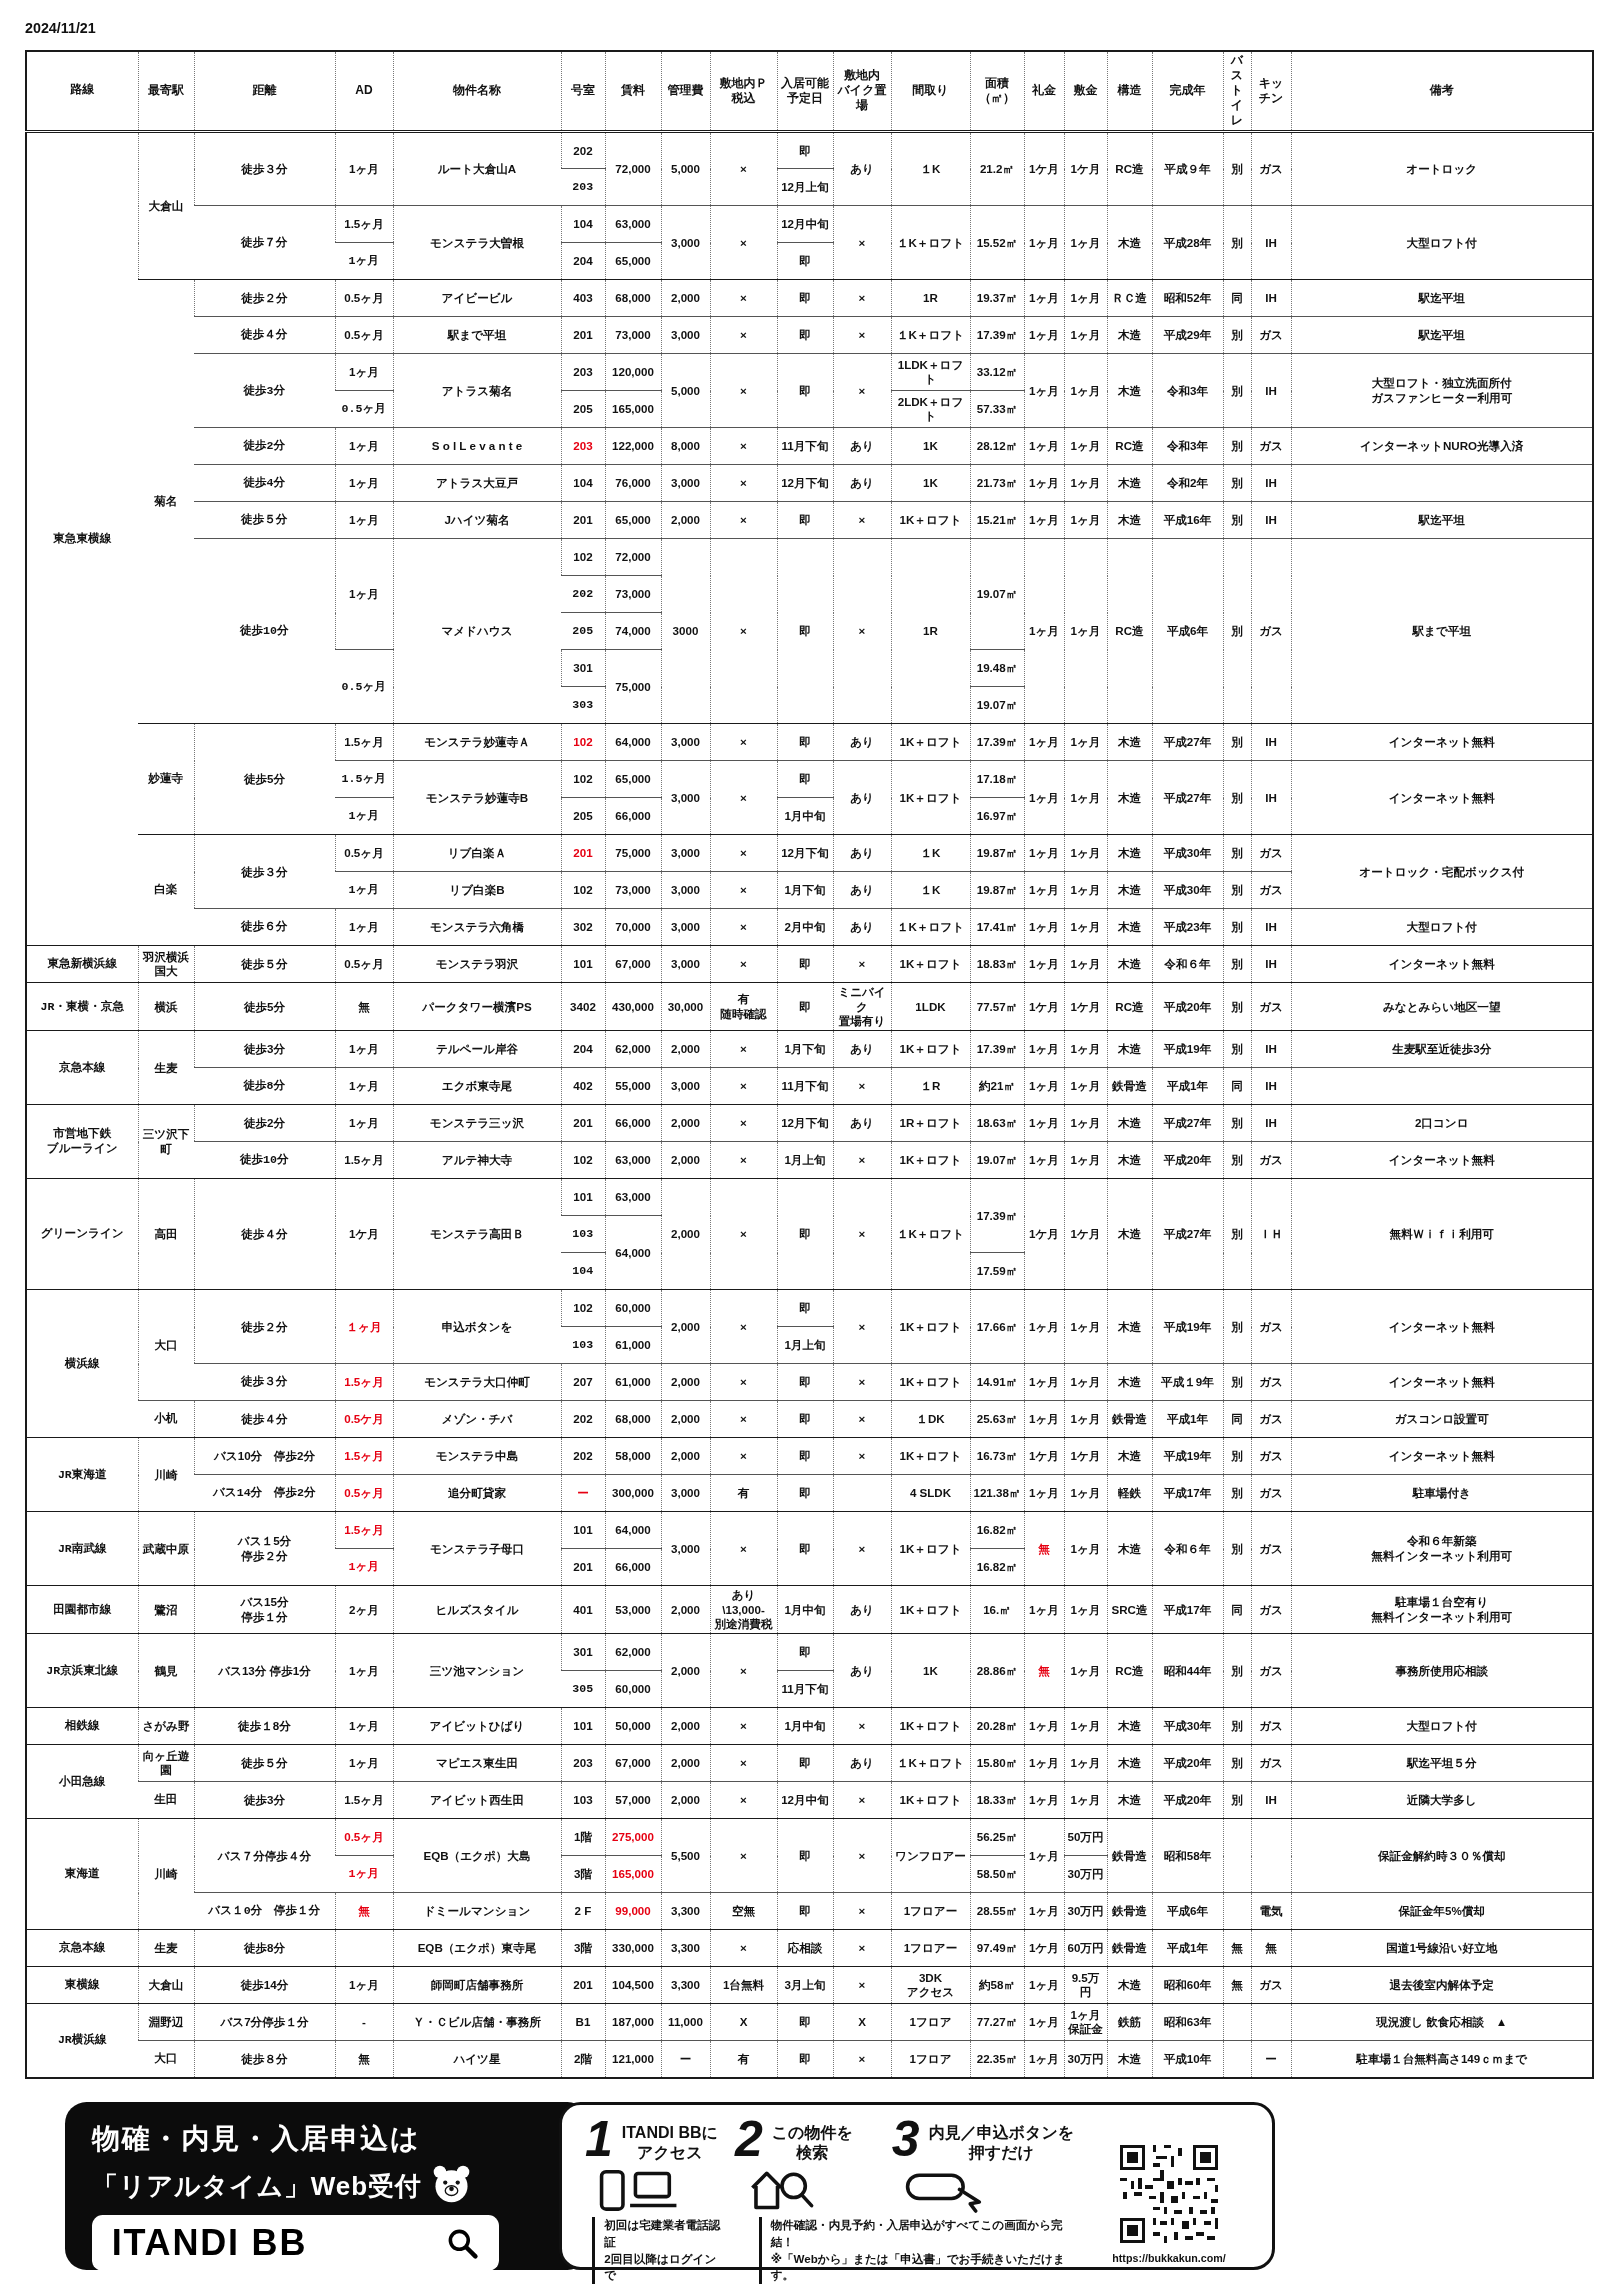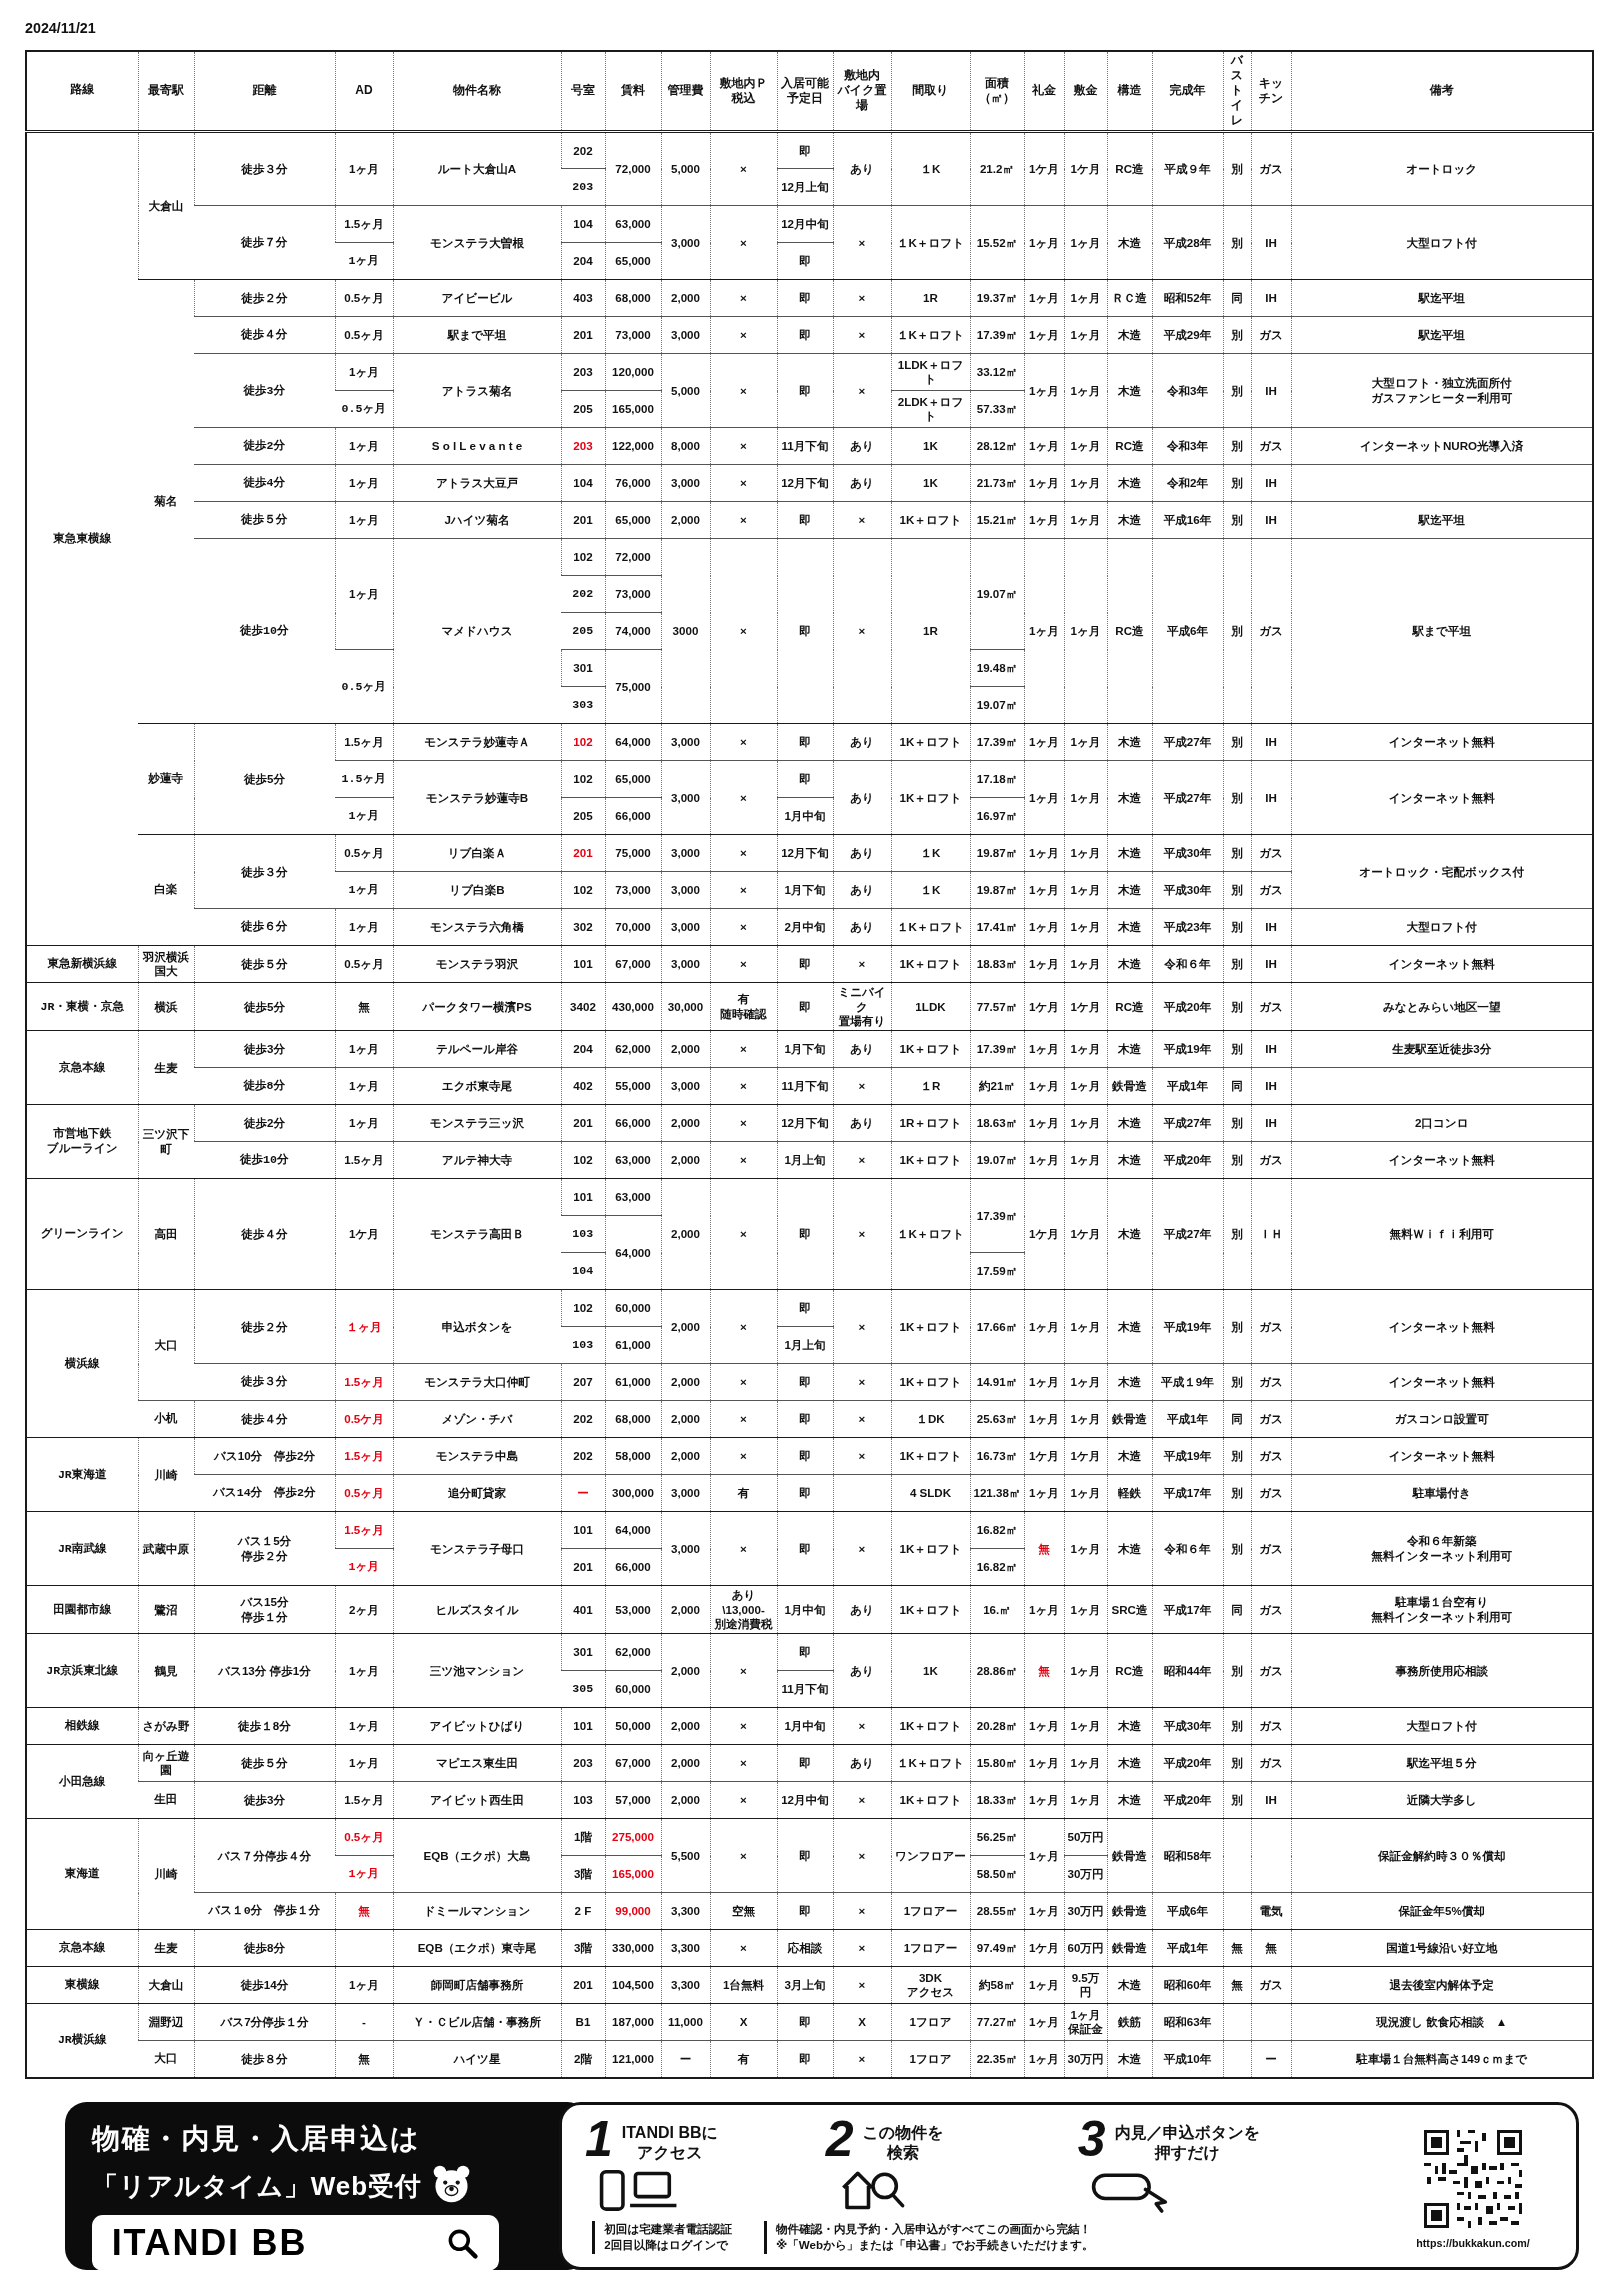--- a/index.html
+++ b/index.html
@@ -29,21 +29,21 @@
   tr.g td { border-top:1.8px solid #1a1a1a; }
   td.red, .red { color:#e60012; }
   td.b { font-weight:800; }
   td.sm { font-size:9.9px; }
   td.xs { font-size:8.5px; }
   td.left { text-align:left; padding-left:5.4px; }
   th.xs { font-size:9px; }
   th.sm { font-size:10.3px; }
 
   
-  .banner { display:flex; width:1514px; margin:23px 0 0 40px; height:168px; }
+  .banner { display:flex; width:1210px; margin:23px 0 0 40px; height:168px; }
   .banner-black {
     flex:0 0 524px; background:#0c0c0c; border-radius:21.5px;
     color:#fff; padding:18px 23px 14.3px 27px; position:relative; z-index:0;
   }
   .bb-line1 { font-size:28px; font-weight:800; letter-spacing:1.8px; }
   .bb-line2 { font-size:26px; font-weight:800; letter-spacing:0.9px; margin-top:5.4px; display:flex; align-items:flex-end; gap:9px;}
   .bb-pill {
     margin-top:10.7px; background:#fff; color:#000; border-radius:10.7px;
     width:407px; height:56px; display:flex; align-items:center; justify-content:space-between;
     padding:0 19.7px; font-size:36px; font-weight:800; letter-spacing:1.8px;

